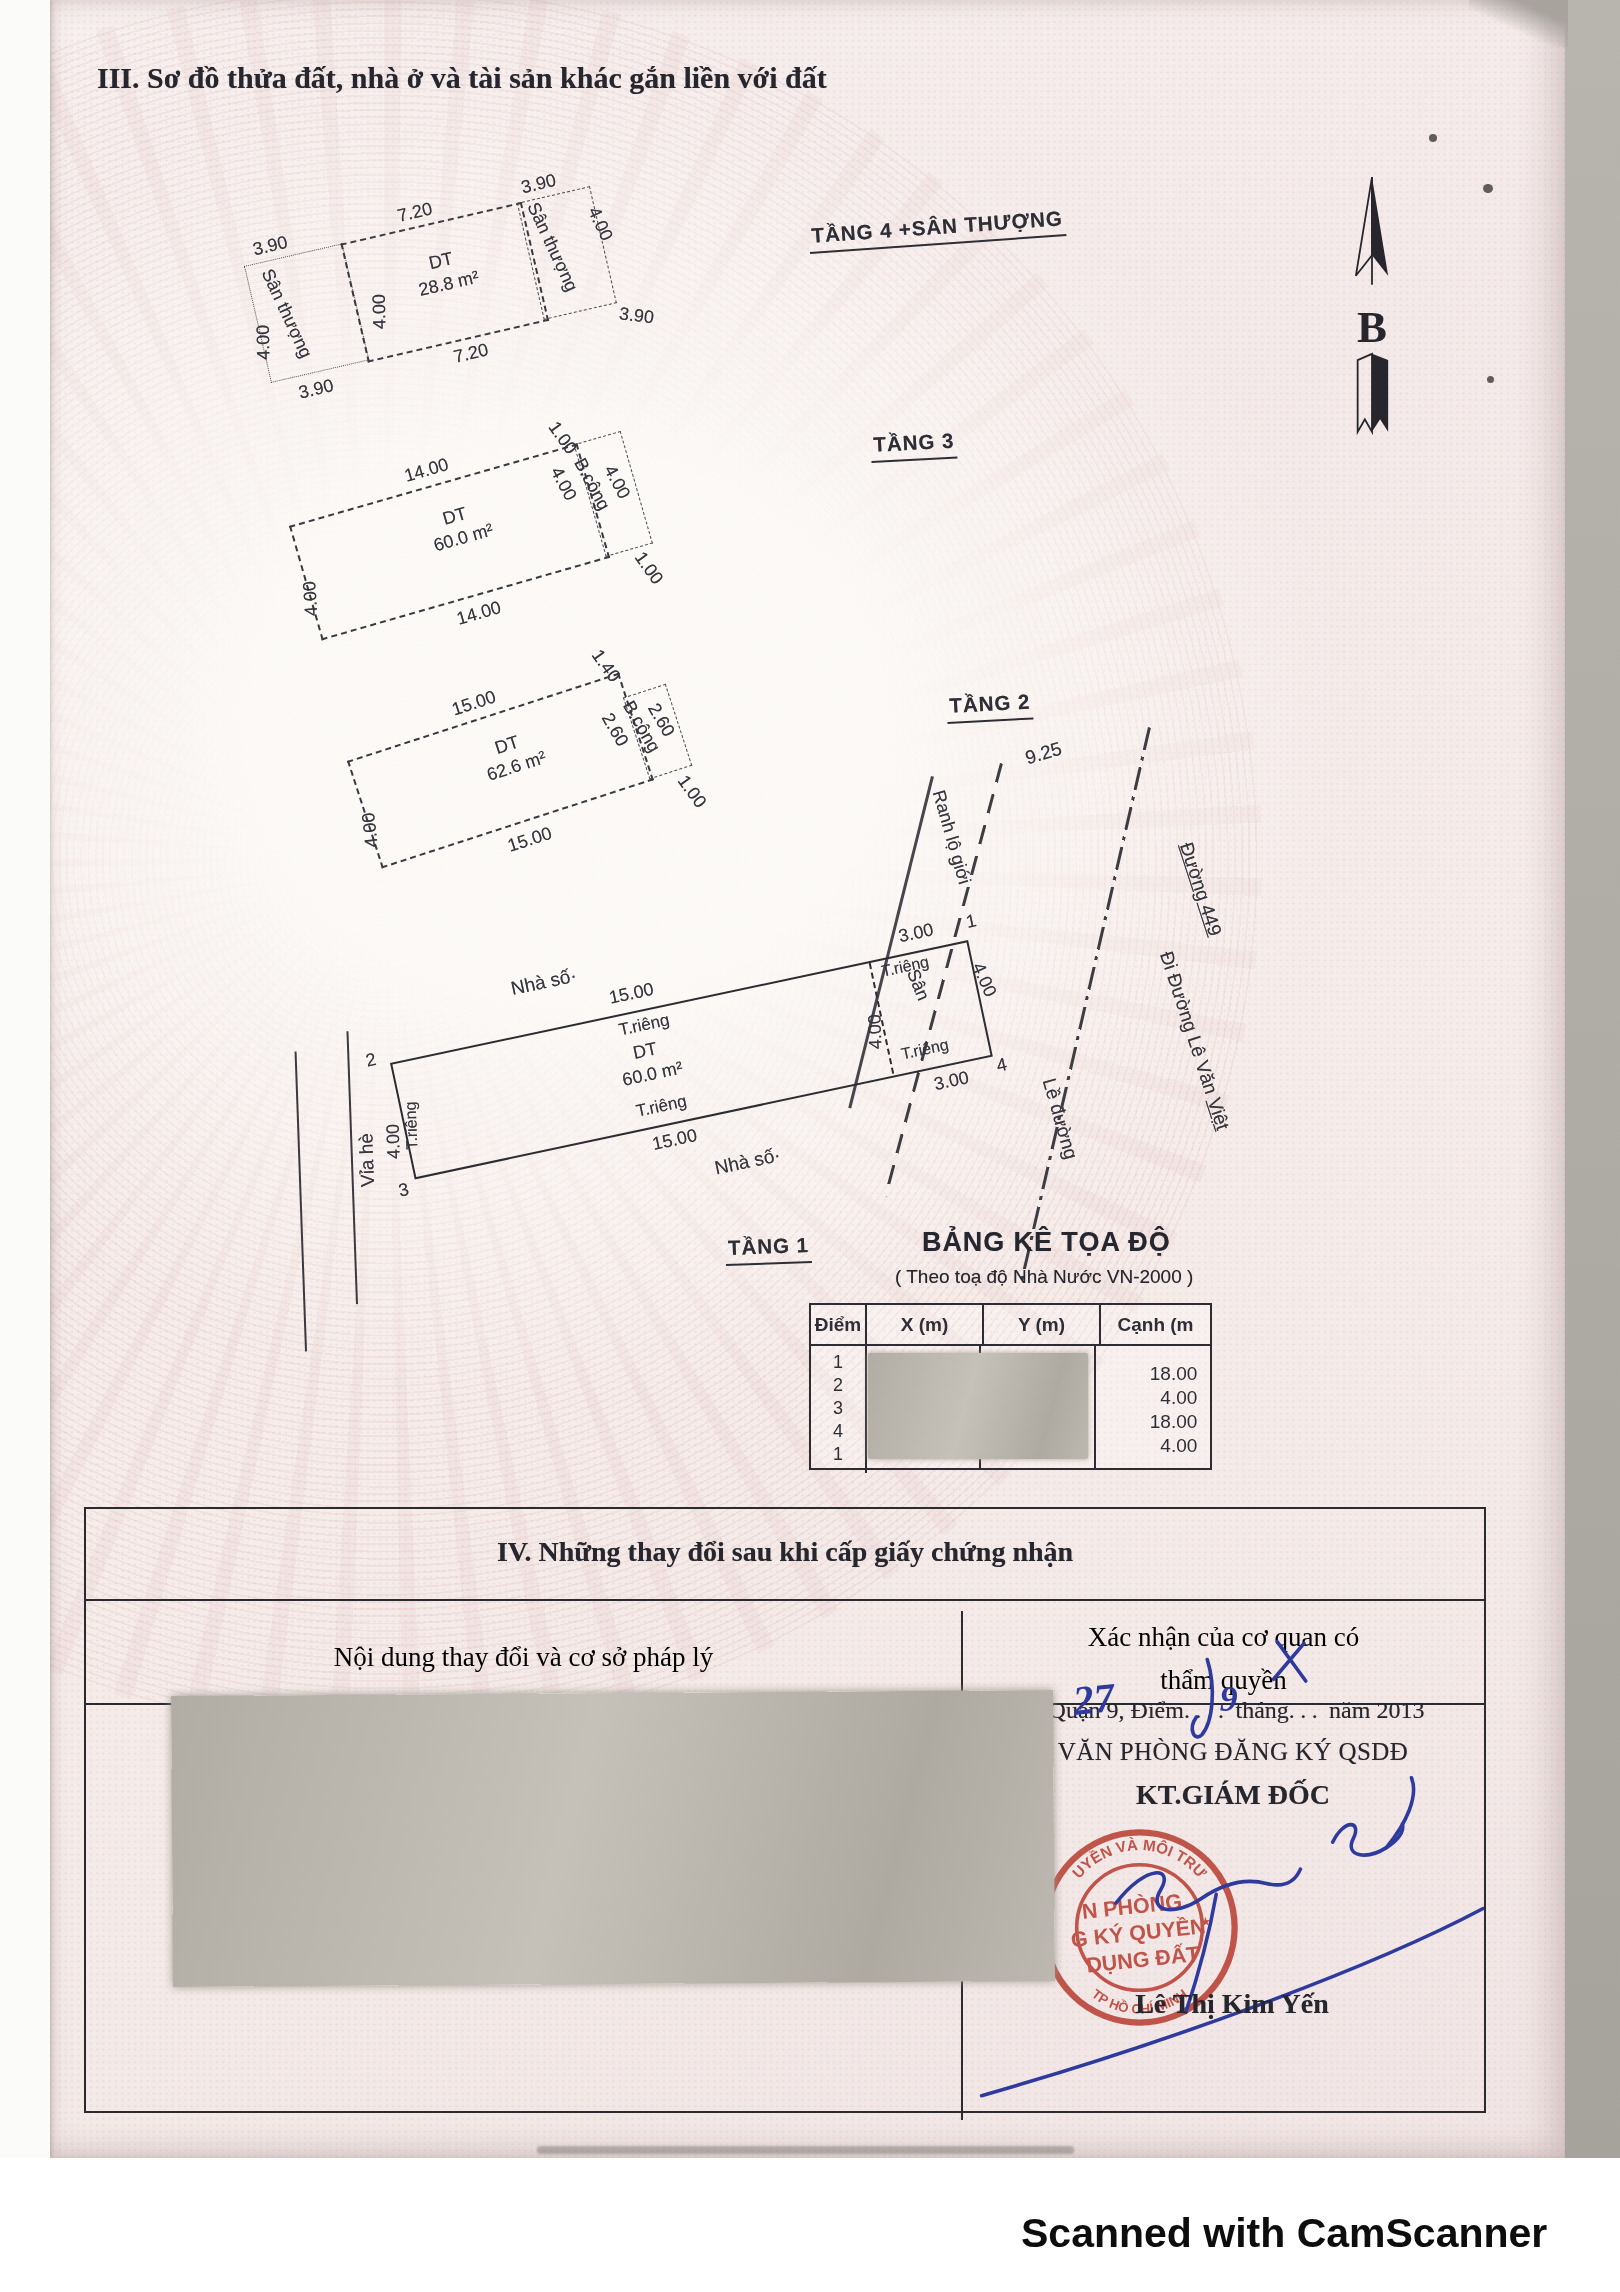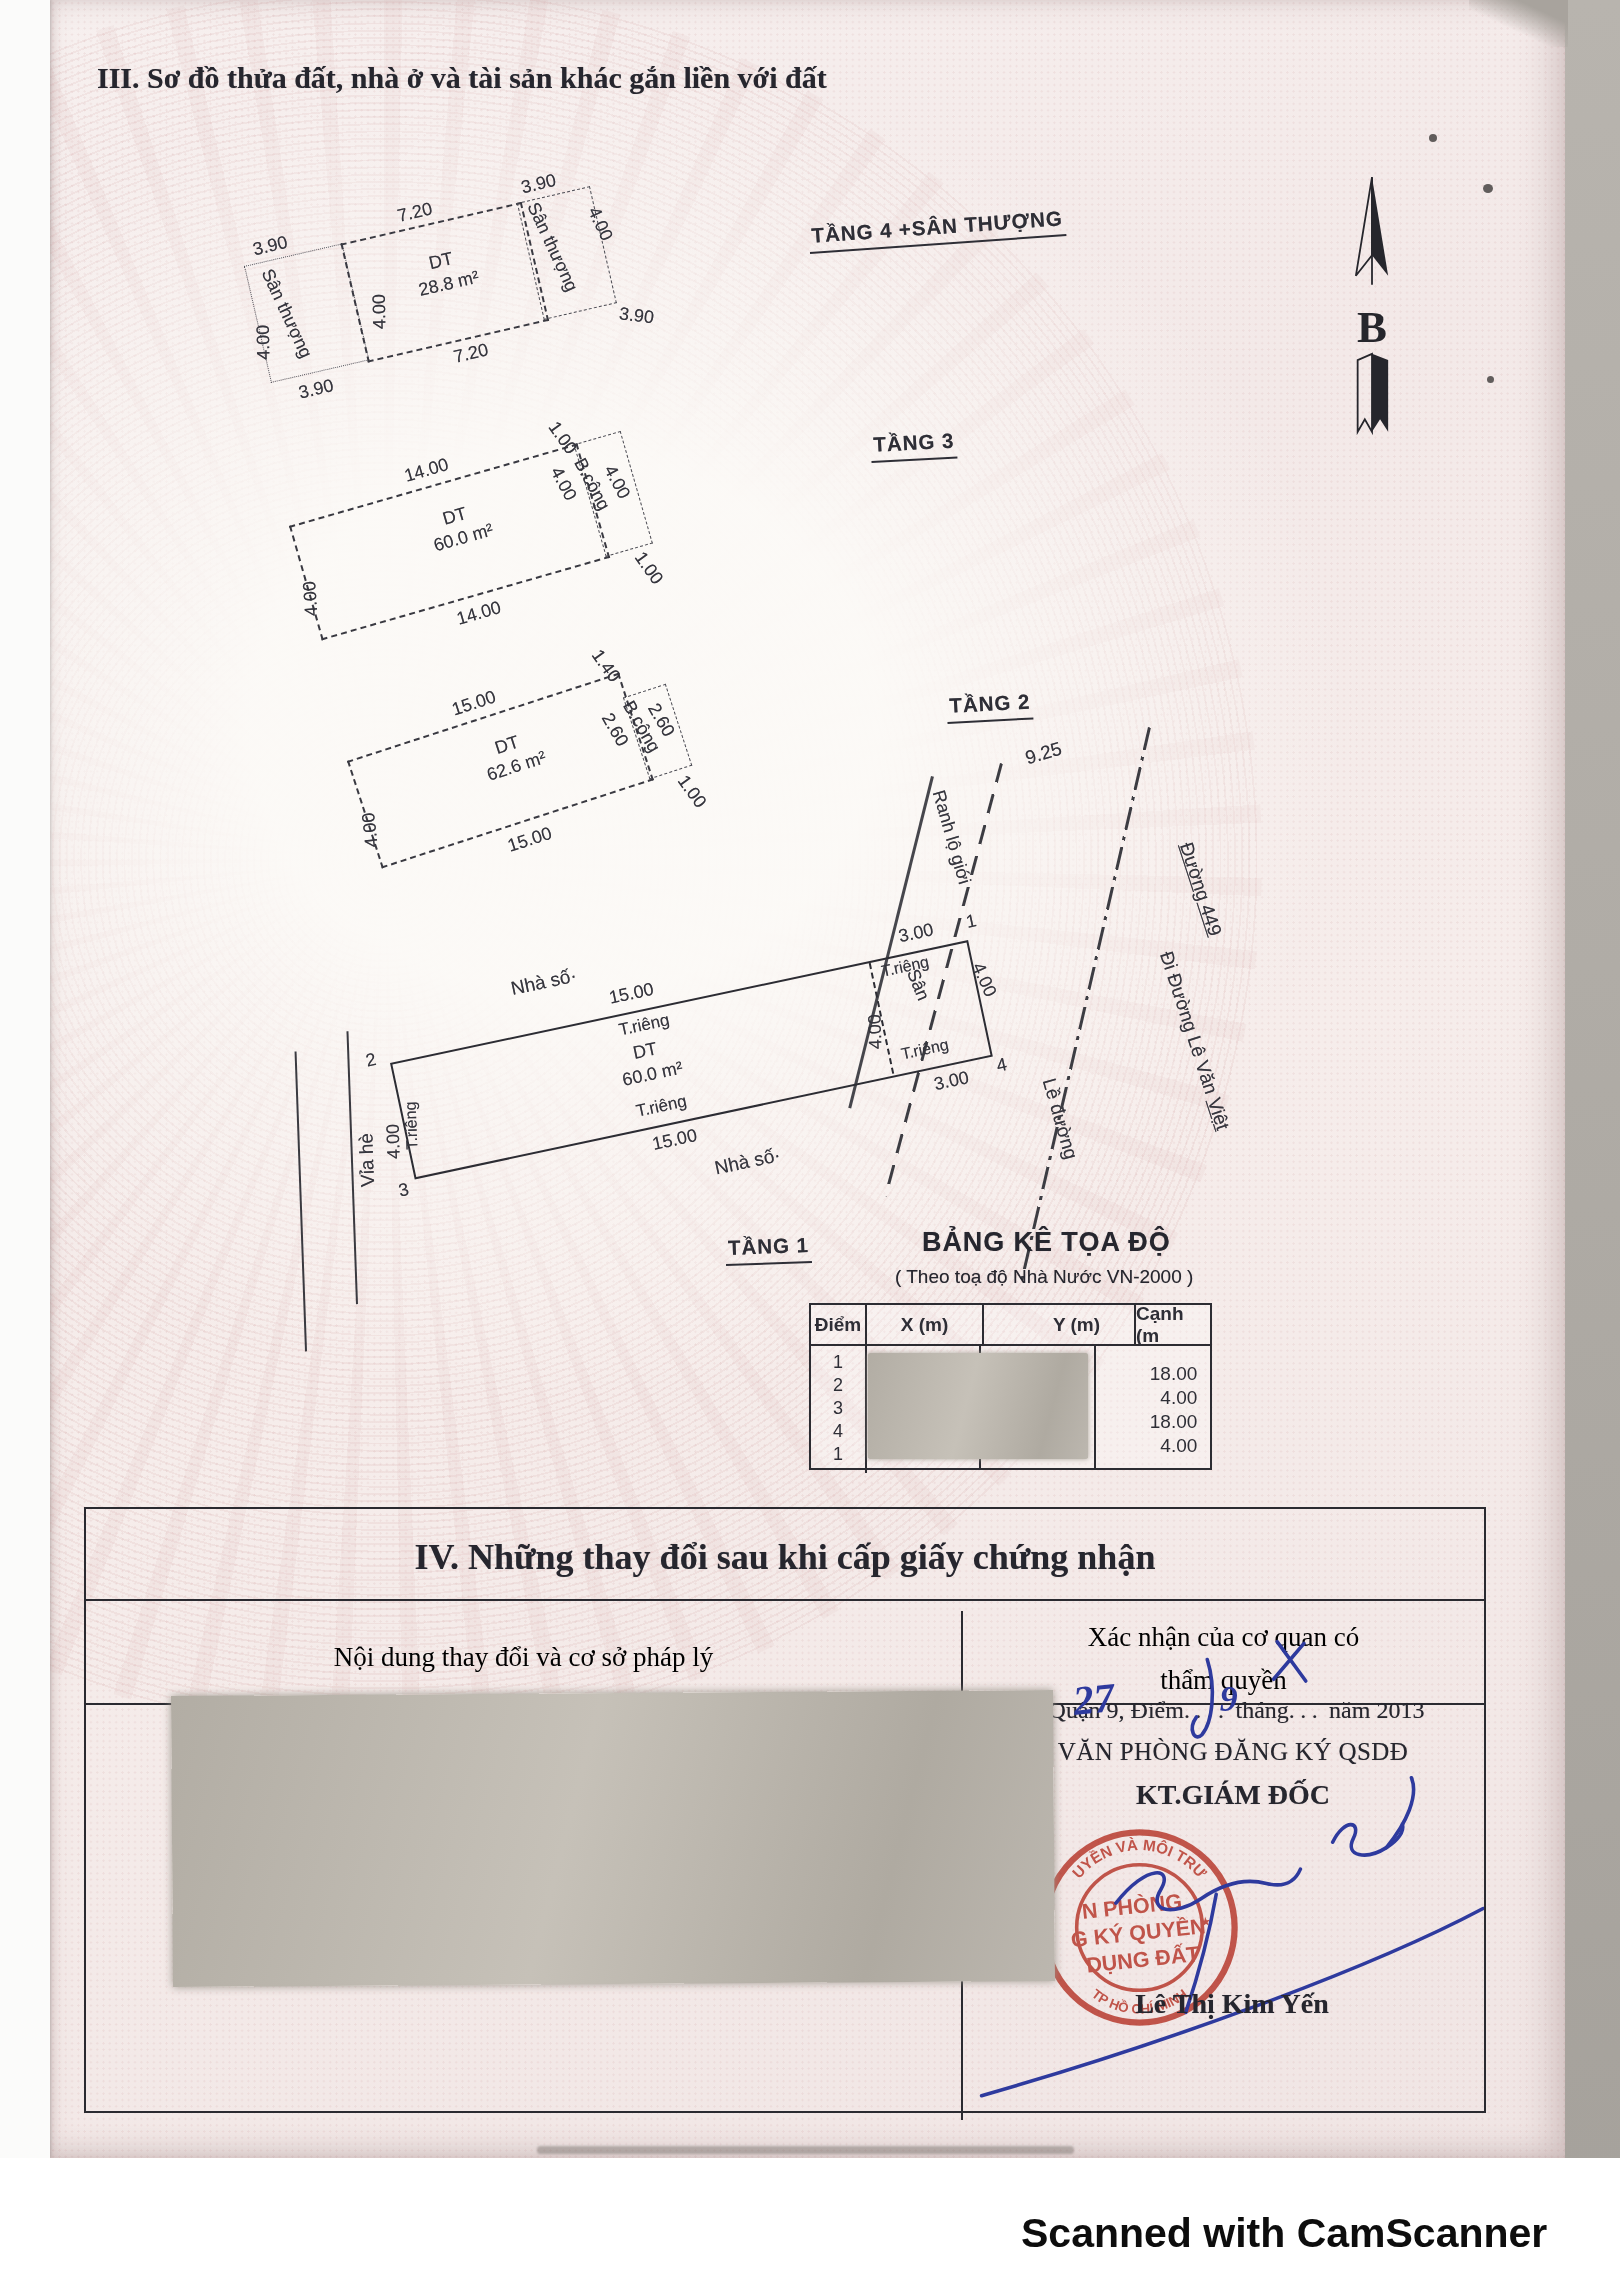--- a/index.html
+++ b/index.html
@@ -156,21 +156,21 @@
       <div class="dim" style="left:-57px;top:115px;font-size:19px;transform:rotate(-80deg);">Vỉa hè</div>
     </div>
     <div class="flabel" style="left:675px;top:1236px;transform:rotate(-2deg);">TẦNG 1</div>
 
     <div class="s4text" style="left:872px;top:1227px;width:233px;text-align:center;font-size:27px;font-weight:bold;letter-spacing:0.9px;">BẢNG KÊ TỌA ĐỘ</div>
     <div class="s4text" style="left:845px;top:1266px;width:287px;text-align:center;font-size:19px;">( Theo toạ độ Nhà Nước VN-2000 )</div>
     <div class="ctable" style="left:759px;">
       <div class="hrow">
         <div class="cdiv" style="width:54px;">Điểm</div>
         <div class="cdiv" style="width:115px;">X (m)</div>
-        <div class="cdiv" style="width:115px;margin-left:35px;">Y (m)</div>
+        <div class="cdiv" style="width:115px;">Y (m)</div>
         <div style="flex:1;">Cạnh (m</div>
       </div>
       <div class="body">
         <div class="cdiv" style="position:absolute;left:0;top:0;width:54px;height:122px;text-align:center;padding-top:5.4px;line-height:23px;">
           <div>1</div>
           <div>2</div>
           <div>3</div>
           <div>4</div>
           <div>1</div>
         </div>
@@ -182,21 +182,21 @@
           <div>4.00</div>
           <div>18.00</div>
           <div>4.00</div>
         </div>
       </div>
     </div>
   </div>
 
   <div class="sec4 serifT">
     <div style="height:90px;border-bottom:2.7px solid #2a2a30;text-align:center;">
-      <div class="s4text serifT" style="left:0;top:27px;width:100%;text-align:center;font-size:36px;font-weight:bold;">IV. Những thay đổi sau khi cấp giấy chứng nhận</div>
+      <div class="s4text serifT" style="left:0;top:27px;width:100%;text-align:center;font-size:28px;font-weight:bold;">IV. Những thay đổi sau khi cấp giấy chứng nhận</div>
     </div>
     <div style="height:92px;border-bottom:2.7px solid #2a2a30;display:flex;margin-top:10px;">
       <div style="width:875px;border-right:2.7px solid #2a2a30;display:flex;align-items:center;justify-content:center;font-size:27px;">Nội dung thay đổi và cơ sở pháp lý</div>
       <div style="flex:1;text-align:center;font-size:27px;line-height:43px;padding-top:5px;">
         <div>Xác nhận của cơ quan có</div>
         <div>thẩm quyền</div>
       </div>
     </div>
     <div style="position:relative;height:415px;">
       <div style="position:absolute;left:875px;top:0;height:100%;border-left:2.7px solid #2a2a30;"></div>

